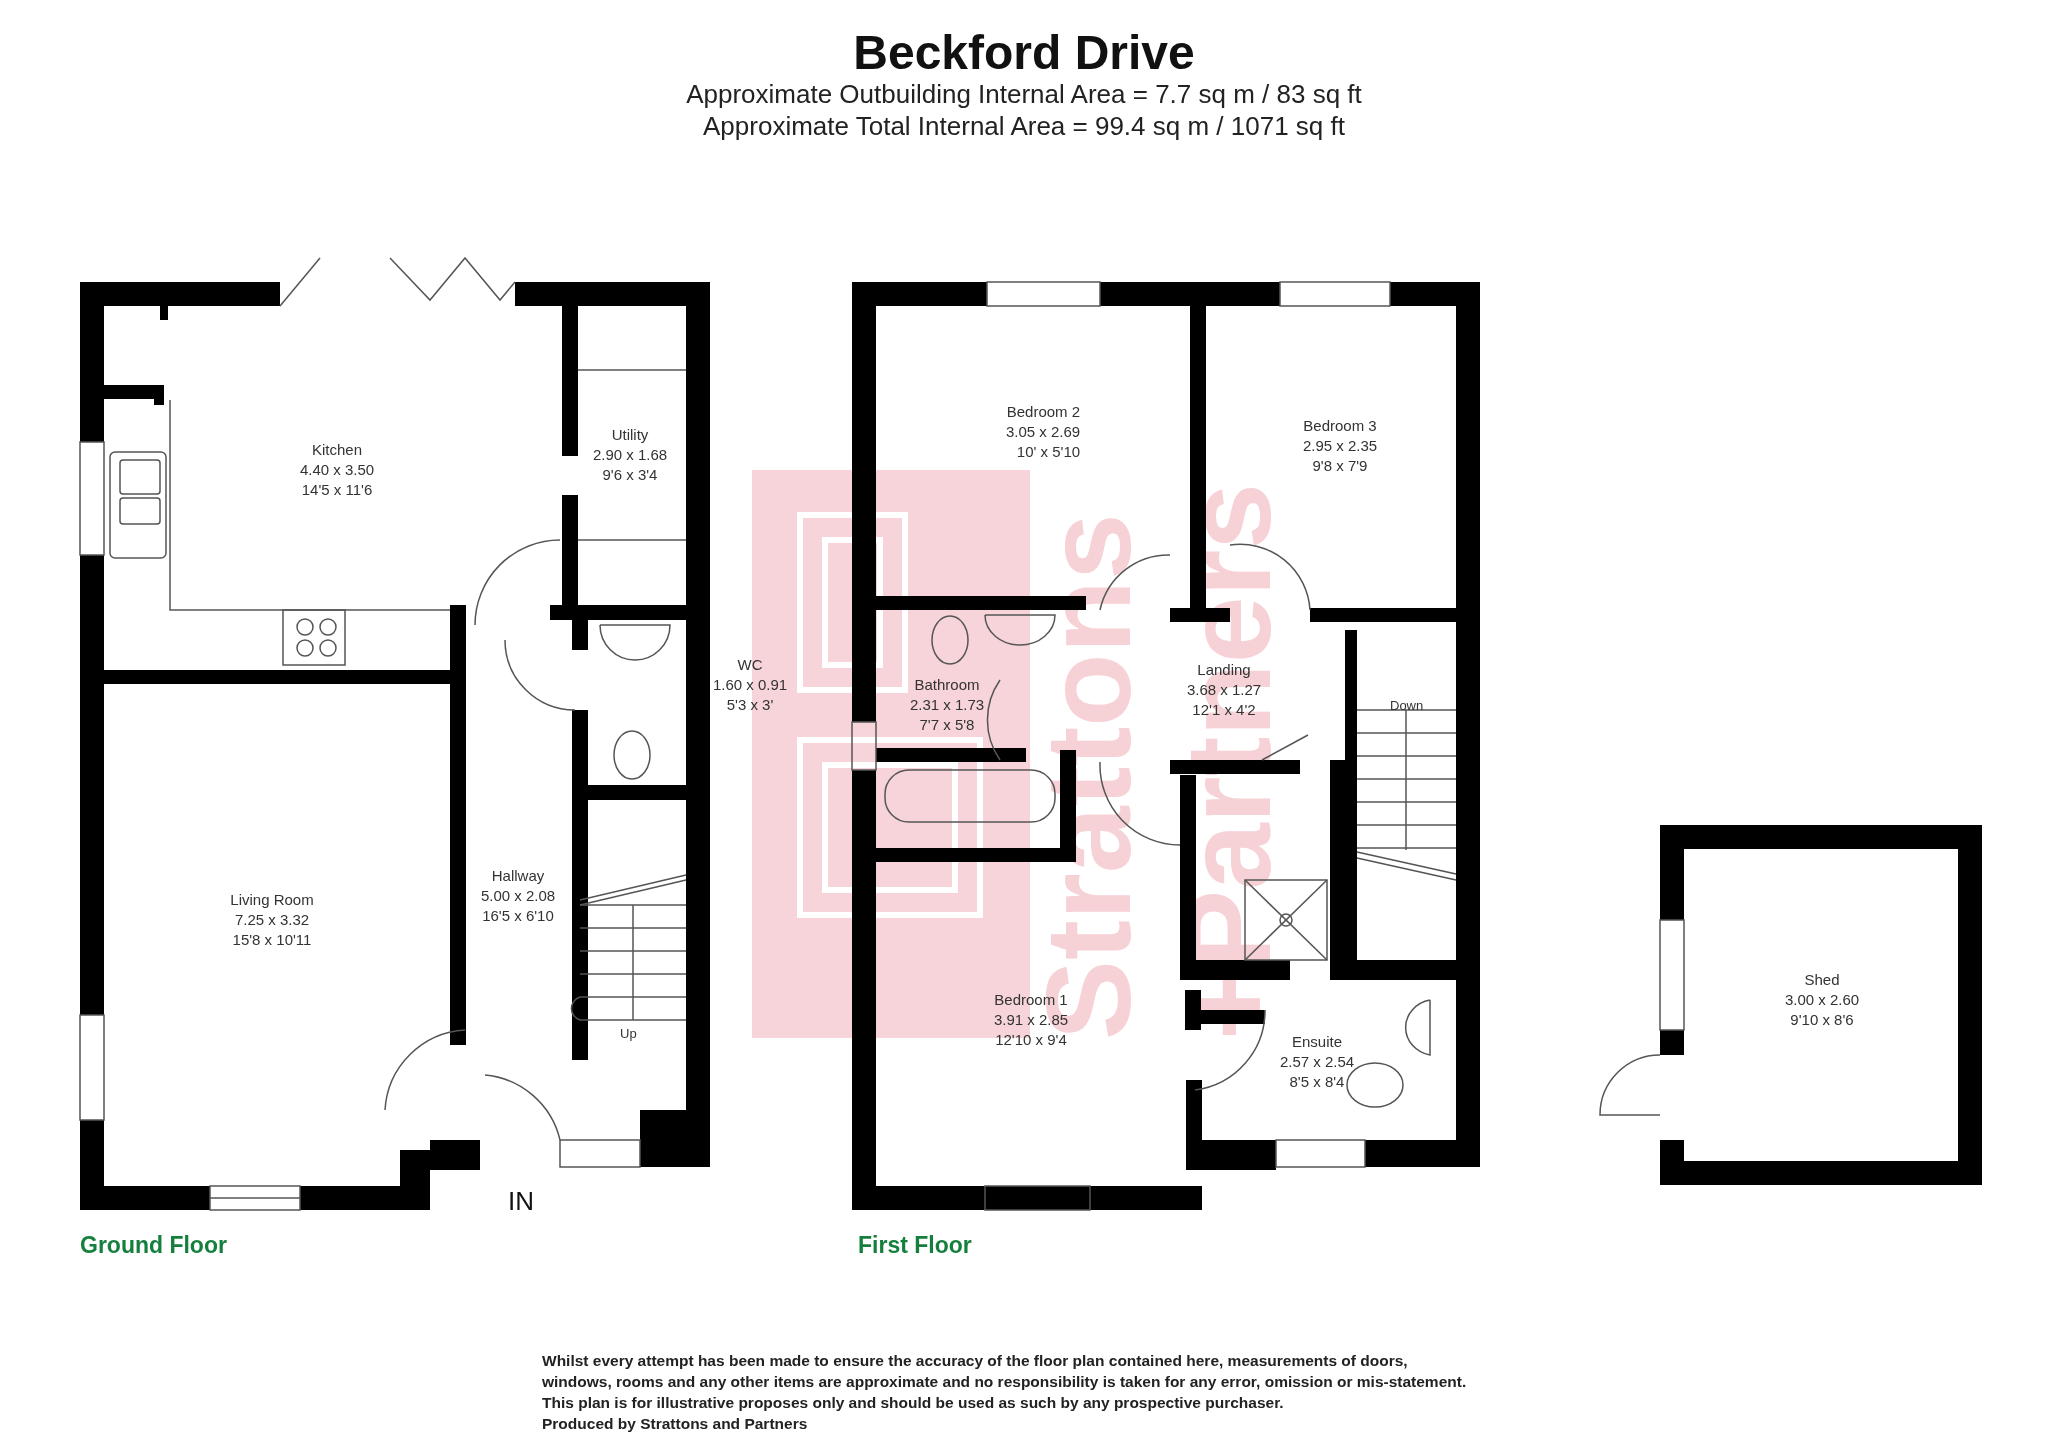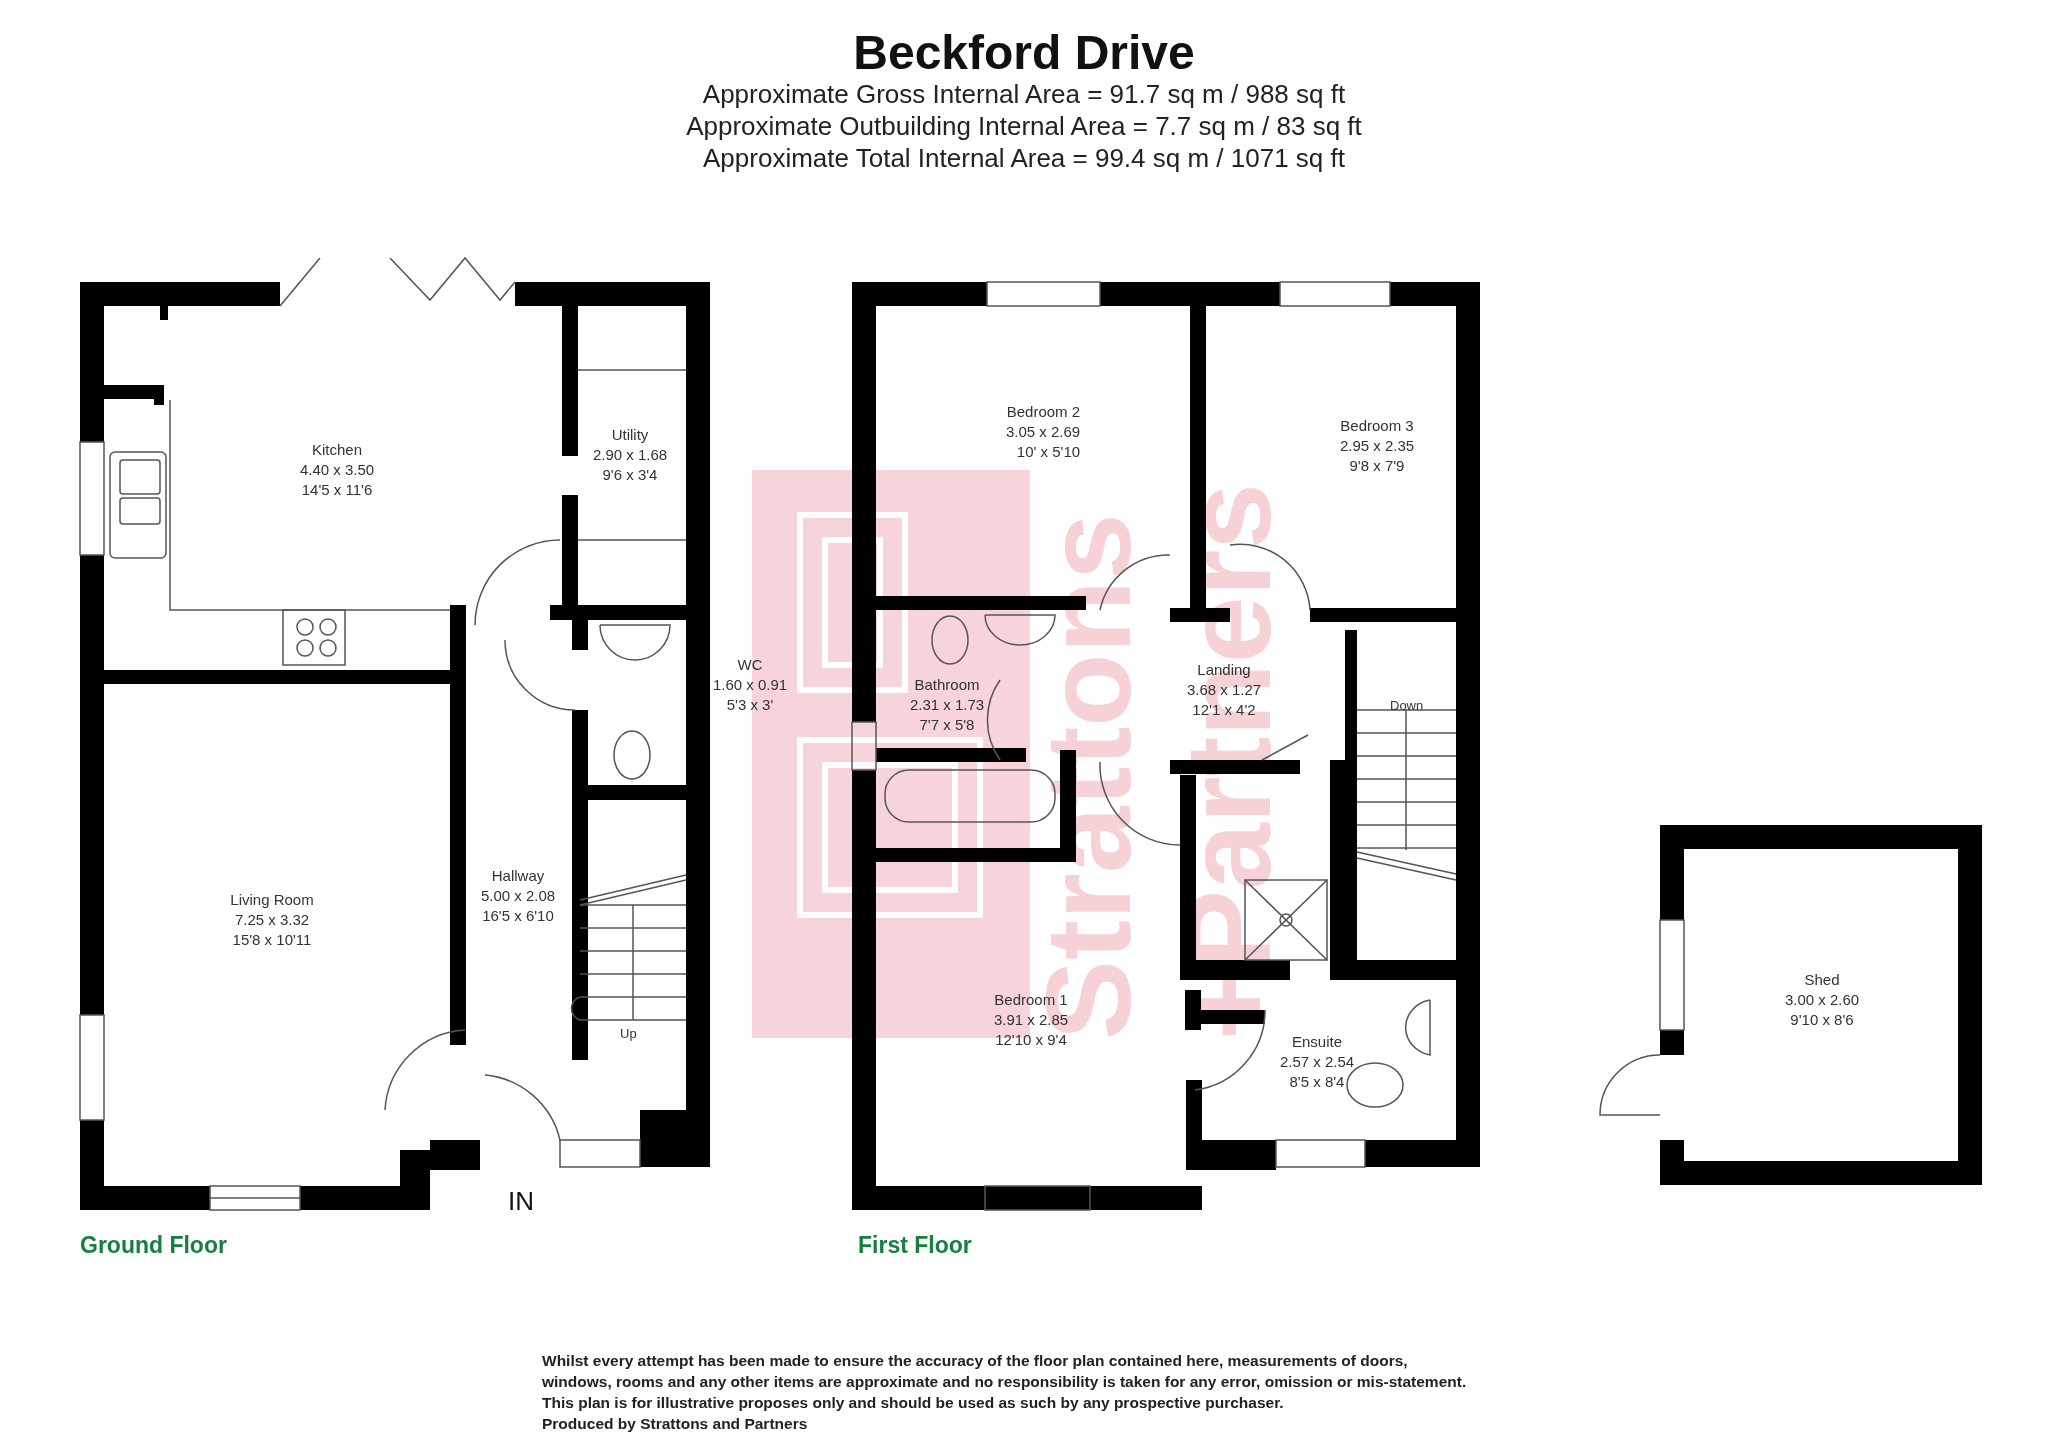--- a/index.html
+++ b/index.html
@@ -15,21 +15,20 @@
   .small-label { position:absolute; font-size:13px; color:#333; }
   .disclaimer { position:absolute; left:542px; top:1350px; width:1000px; font-size:15.5px; line-height:21px; color:#222;font-weight:bold; }
   .disclaimer div { white-space:nowrap; }
   .watermark { position:absolute; pointer-events:none; }
 </style>
 </head>
 <body>
 
 <div class="header">
   <div class="title">Beckford Drive</div>
-  <div class="area-line">Approximate Gross Internal Area = 91.7 sq m / 988 sq ft</div>
   <div class="area-line">Approximate Outbuilding Internal Area = 7.7 sq m / 83 sq ft</div>
   <div class="area-line">Approximate Total Internal Area = 99.4 sq m / 1071 sq ft</div>
 </div>
 
 <svg class="watermark" width="2048" height="1447" style="left:0;top:0;">
   <rect x="752" y="470" width="278" height="568" fill="#f4c6cc" opacity="0.75"></rect>
   <g fill="none" stroke="#ffffff" stroke-width="6">
     <rect x="800" y="515" width="105" height="175"></rect>
     <rect x="825" y="540" width="55" height="125"></rect>
     <rect x="800" y="740" width="180" height="175"></rect>
@@ -211,21 +210,21 @@
 </div>
 <div class="small-label" style="left:620px;top:1026px;">Up</div>
 <div class="in-label" style="left:508px;top:1186px;">IN</div>
 <div class="floor-label" style="left:80px;top:1232px;">Ground Floor</div>
 
 <div class="room-label" style="left:1043px;top:402px;text-align:right;">
   <div>Bedroom 2</div>
   <div>3.05 x 2.69</div>
   <div>10' x 5'10</div>
 </div>
-<div class="room-label" style="left:1340px;top:416px;margin-left:37px;">
+<div class="room-label" style="left:1340px;top:416px;">
   <div>Bedroom 3</div>
   <div>2.95 x 2.35</div>
   <div>9'8 x 7'9</div>
 </div>
 <div class="room-label" style="left:947px;top:675px;">
   <div>Bathroom</div>
   <div>2.31 x 1.73</div>
   <div>7'7 x 5'8</div>
 </div>
 <div class="room-label" style="left:1224px;top:660px;">

